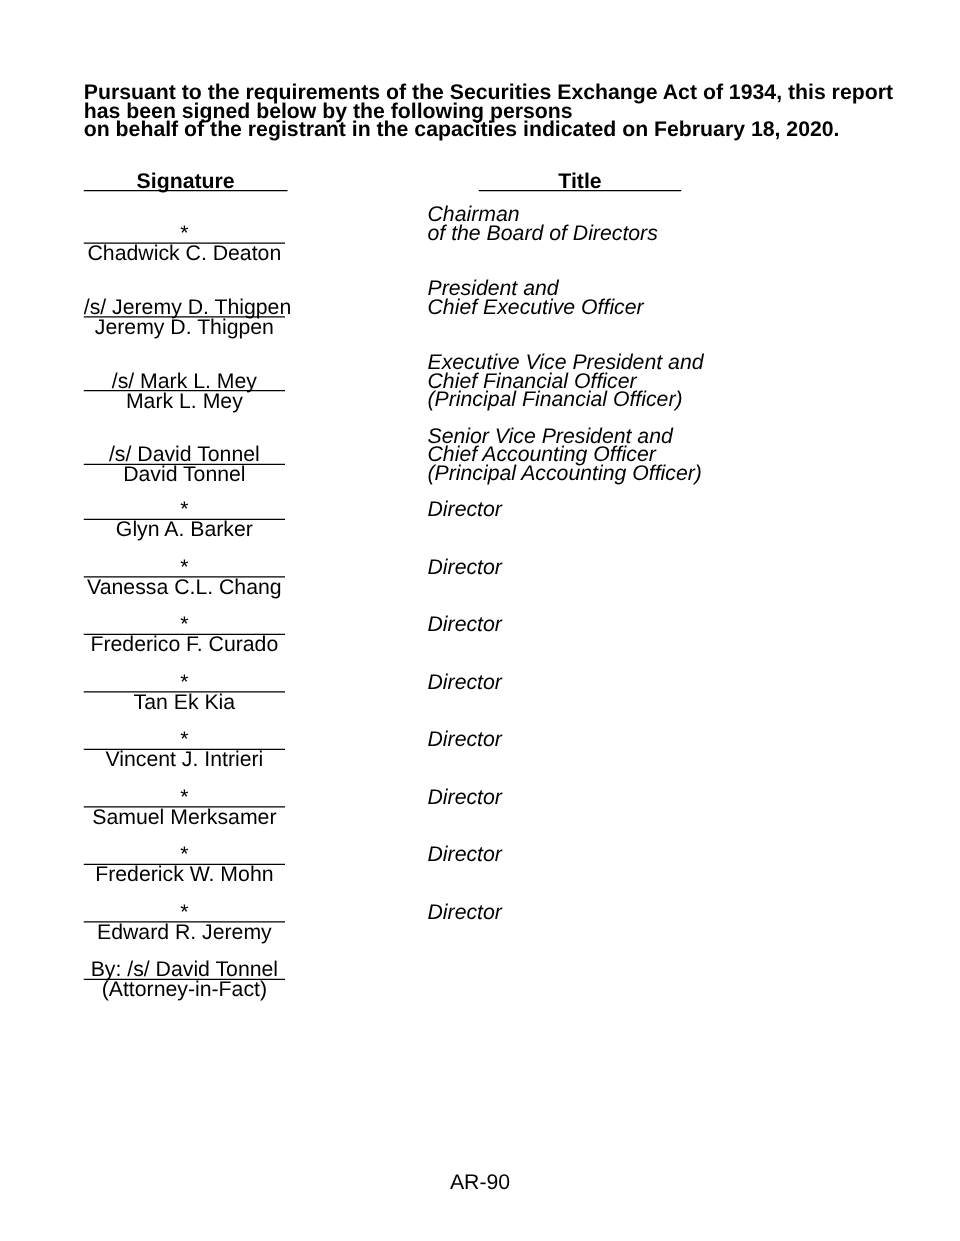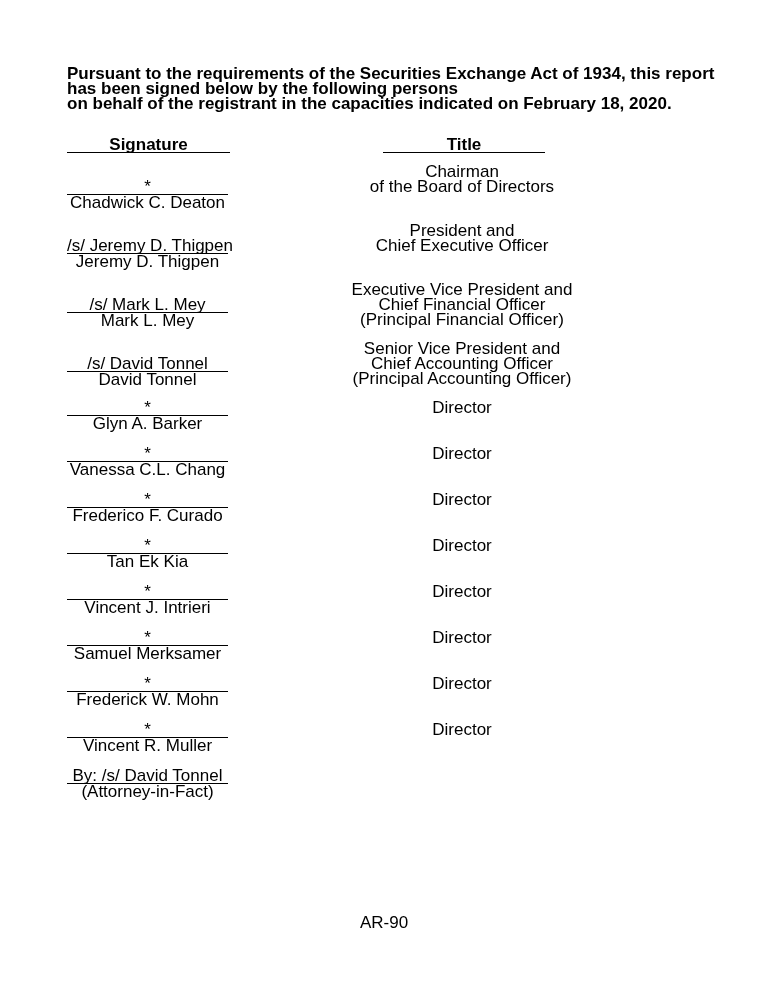--- a/index.html
+++ b/index.html
@@ -30,25 +30,25 @@
     border-bottom: 1px solid #000;
   }
   .rows { margin-top: 11px; }
   .row { display: flex; margin-bottom: 13px; }
   .row.director { margin-bottom: 15px; }
   .row.by-row { margin-bottom: 12px; }
   .sig-cell { width: 161px; text-align: center; }
   .sig-cell.padded { padding-top: 15px; }
   .sig-text { border-bottom: 1px solid #000; white-space: nowrap; }
   .name { font-weight: 400; white-space: nowrap; }
-  .title-cell { width: 240px; margin-left: 114px; text-align: center; }
+  .title-cell { width: 240px; margin-left: 114px; text-align: left; font-style: italic; }
   .title-line { white-space: nowrap; }
   .footer {
     position: absolute;
-    top: 915px;
+    top: 938px;
     left: 0;
     width: 768px;
     text-align: center;
   }
 </style>
 </head>
 <body>
 
 <div class="page">
 
@@ -175,21 +175,21 @@
       <div class="name">Frederick W. Mohn</div>
     </div>
     <div class="title-cell">
           <div class="title-line">Director</div>
         </div>
   </div>
 
   <div class="row director">
     <div class="sig-cell">
       <div class="sig-text">*</div>
-      <div class="name">Vincent R. Muller</div>
+      <div class="name">Edward R. Jeremy</div>
     </div>
     <div class="title-cell">
           <div class="title-line">Director</div>
         </div>
   </div>
 
   <div class="row by-row">
     <div class="sig-cell">
       <div class="sig-text">By: /s/ David Tonnel</div>
       <div class="name">(Attorney-in-Fact)</div>

